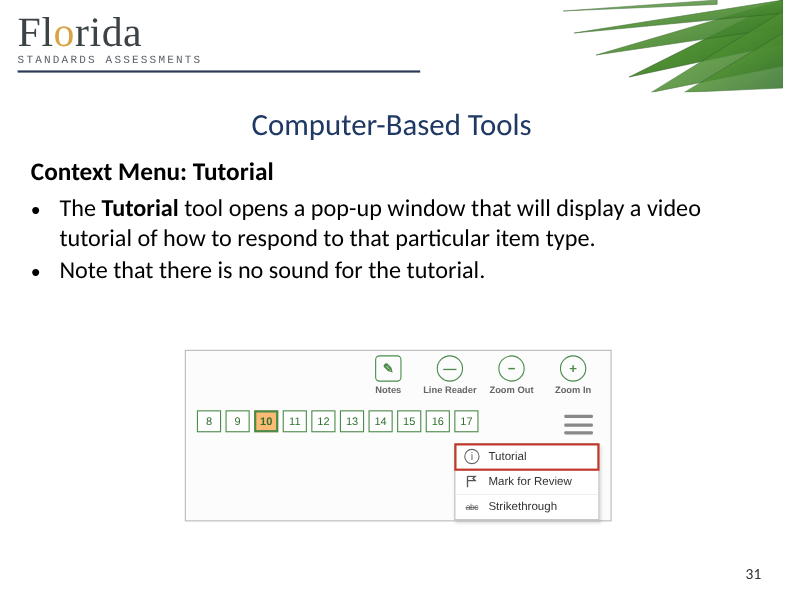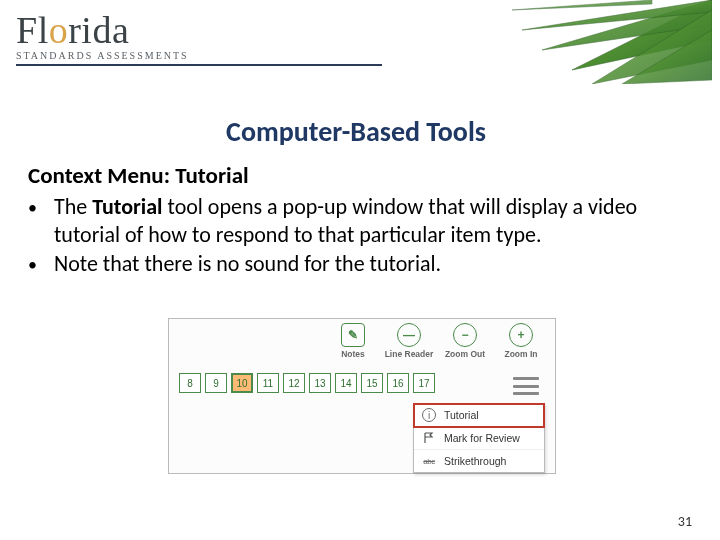--- a/index.html
+++ b/index.html
@@ -4,43 +4,43 @@
 <style>
   * { box-sizing: border-box; margin: 0; padding: 0; }
   html, body { width: 720px; height: 540px; font-family: Calibri, "Segoe UI", Arial, sans-serif; background: #fff; color: #000; }
   .slide { position: relative; width: 712px; height: 540px; overflow: hidden; }
 
   
   .header { position: relative; height: 86px; }
   .logo { position: absolute; left: 16px; top: 8px; }
   .logo-top { font-family: Georgia, "Times New Roman", serif; font-size: 38px; color: #3b4347; letter-spacing: 0.5px; }
   .logo-top .accent { color: #d9a447; }
-  .logo-sub { font-family: Liberation Serif, serif; font-size: 10px; letter-spacing: 2px; color: #5a6066; text-transform: uppercase; margin-top: -2px; }
+  .logo-sub { font-family: Liberation Mono, monospace; font-size: 10px; letter-spacing: 2px; color: #5a6066; text-transform: uppercase; margin-top: -2px; }
   .logo-rule { position: absolute; left: 16px; right: 330px; top: 64px; height: 2px; background: #2c3b57; }
   .palm { position: absolute; right: 0; top: 0; width: 260px; height: 84px; overflow: hidden; }
 
-  .title { text-align: center; font-weight: 700; color: #1f3864; font-size: 28px; margin-top: 28px; }
+  .title { text-align: center; font-weight: 400; color: #1f3864; font-size: 28px; margin-top: 10px; }
 
   .body { padding: 12px 28px 0 28px; }
   .subhead { font-weight: 700; font-size: 23px; margin-bottom: 4px; }
   ul.bullets { list-style: none; padding: 0; }
   ul.bullets li { display: flex; gap: 18px; font-size: 22px; line-height: 1.25; margin-bottom: 2px; }
   ul.bullets li .dot { width: 8px; text-align: center; font-size: 18px; padding-top: 4px; }
   ul.bullets li .txt { flex: 1; }
 
   
   .inset { position: absolute; left: 168px; top: 318px; width: 388px; height: 156px; border: 1px solid #bababa; background: #fcfcfc; font-family: Arial, sans-serif; }
   .toolbar { position: absolute; right: 8px; top: 4px; display: flex; gap: 4px; }
   .tool { width: 52px; text-align: center; }
   .tool .ic { width: 24px; height: 24px; margin: 0 auto 2px auto; border: 1.5px solid #4a8a4a; border-radius: 50%; display: flex; align-items: center; justify-content: center; color: #4a8a4a; font-size: 12px; font-weight: bold; }
   .tool .ic.sq { border-radius: 4px; }
   .tool .lab { font-size: 8.5px; color: #666; font-weight: bold; }
   .qnav { position: absolute; left: 10px; top: 54px; display: flex; gap: 4px; }
   .qn { width: 22px; height: 20px; border: 1px solid #4a8a4a; color: #2f6f2f; font-size: 10px; display: flex; align-items: center; justify-content: center; background: #fff; }
-  .qn.active { background: #fdba74; border-width: 2px; font-weight: normal; }
+  .qn.active { background: #fdba74; border-width: 2px; font-weight: bold; }
   .hamb { position: absolute; right: 16px; top: 58px; width: 26px; height: 18px; display: flex; flex-direction: column; justify-content: space-between; }
   .hamb span { display: block; height: 3px; background: #888; border-radius: 1px; }
   .prompt { position: absolute; left: 0; top: 100px; font-size: 14px; color: #333; padding-left: 6px; border-bottom: 1px solid #cfcfcf; width: 150px; padding-bottom: 8px; }
   .ctxmenu { position: absolute; right: 10px; top: 84px; width: 132px; background: #fff; border: 1px solid #bbb; box-shadow: 1px 2px 3px rgba(0,0,0,0.15); }
   .ctxitem { display: flex; align-items: center; gap: 8px; padding: 4px 8px; font-size: 10.5px; color: #333; border-bottom: 1px solid #eee; }
   .ctxitem:last-child { border-bottom: none; }
   .ctxitem .cic { width: 14px; height: 14px; display: flex; align-items: center; justify-content: center; font-size: 10px; color: #666; }
   .ctxitem.hl { outline: 2.5px solid #c0392b; outline-offset: -1px; }
   .cic.circle { border: 1.2px solid #666; border-radius: 50%; }
   .cic.flag svg { width: 12px; height: 12px; }

